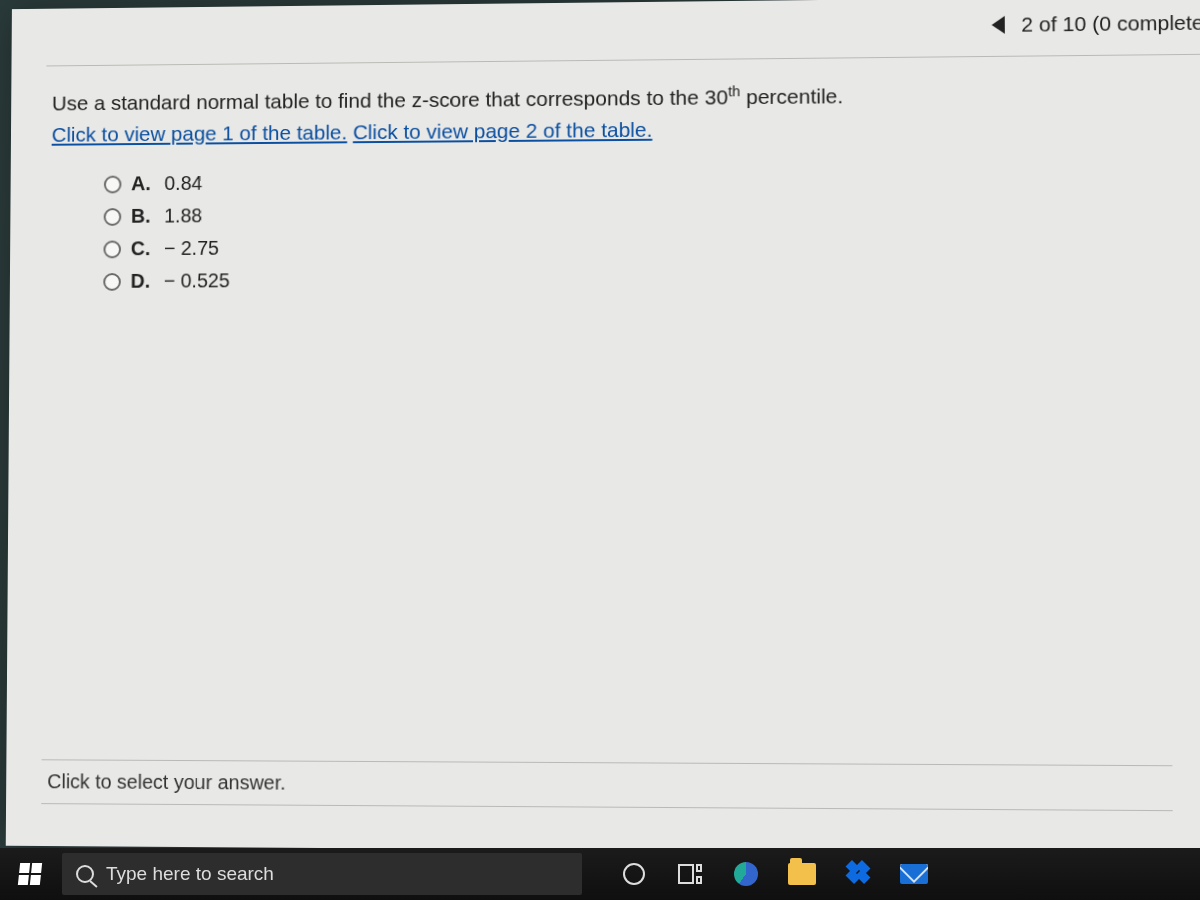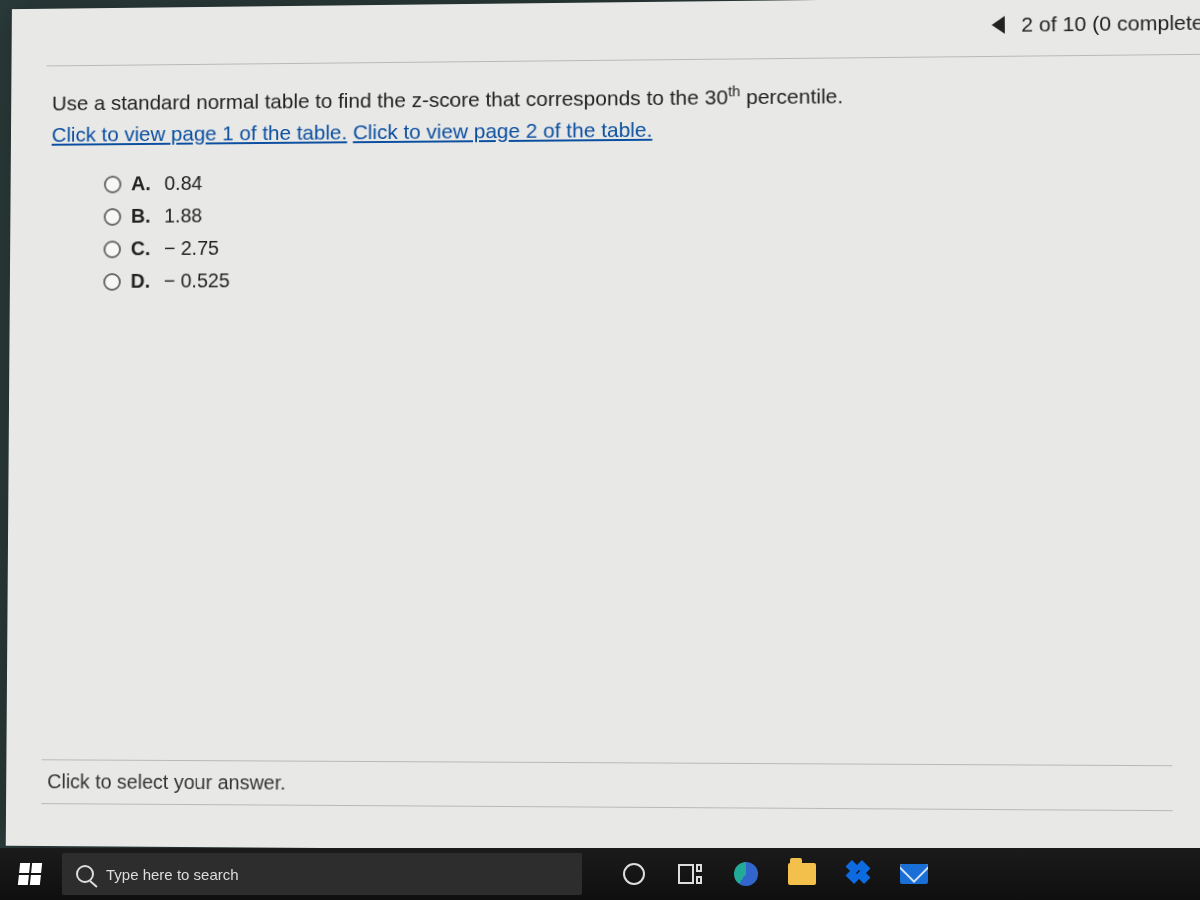--- a/index.html
+++ b/index.html
@@ -146,21 +146,21 @@
     position: relative;
   }
   .search-icon::after {
     content: "";
     position: absolute;
     width: 9px; height: 2px;
     background: #ddd;
     bottom: -4px; right: -6px;
     transform: rotate(40deg);
   }
-  .search-placeholder { font-size: 15px; color: #ddd; }
+  .search-placeholder { font-size: 19px; color: #ddd; }
   .task-icons { display: flex; align-items: center; gap: 28px; margin-left: 30px; }
   .t-icon { width: 28px; height: 28px; display:flex; align-items:center; justify-content:center; cursor:pointer; }
   .circle-icon { width: 22px; height: 22px; border: 2px solid #ddd; border-radius: 50%; }
   .taskview-icon { position: relative; width:24px; height:20px; }
   .taskview-icon .big { position:absolute; left:0; top:0; width:16px; height:20px; border:2px solid #ddd; }
   .taskview-icon .s1 { position:absolute; right:0; top:0; width:6px; height:8px; border:2px solid #ddd; }
   .taskview-icon .s2 { position:absolute; right:0; bottom:0; width:6px; height:8px; border:2px solid #ddd; }
   .edge-icon { width:24px; height:24px; border-radius:50%; background: conic-gradient(#36c 0 60%, #2a9 60% 100%); }
   .folder-icon { width:28px; height:22px; background:#f3c04b; border-radius:2px; position:relative; }
   .folder-icon::before { content:""; position:absolute; top:-5px; left:2px; width:12px; height:6px; background:#f3c04b; border-radius:2px 2px 0 0; }

